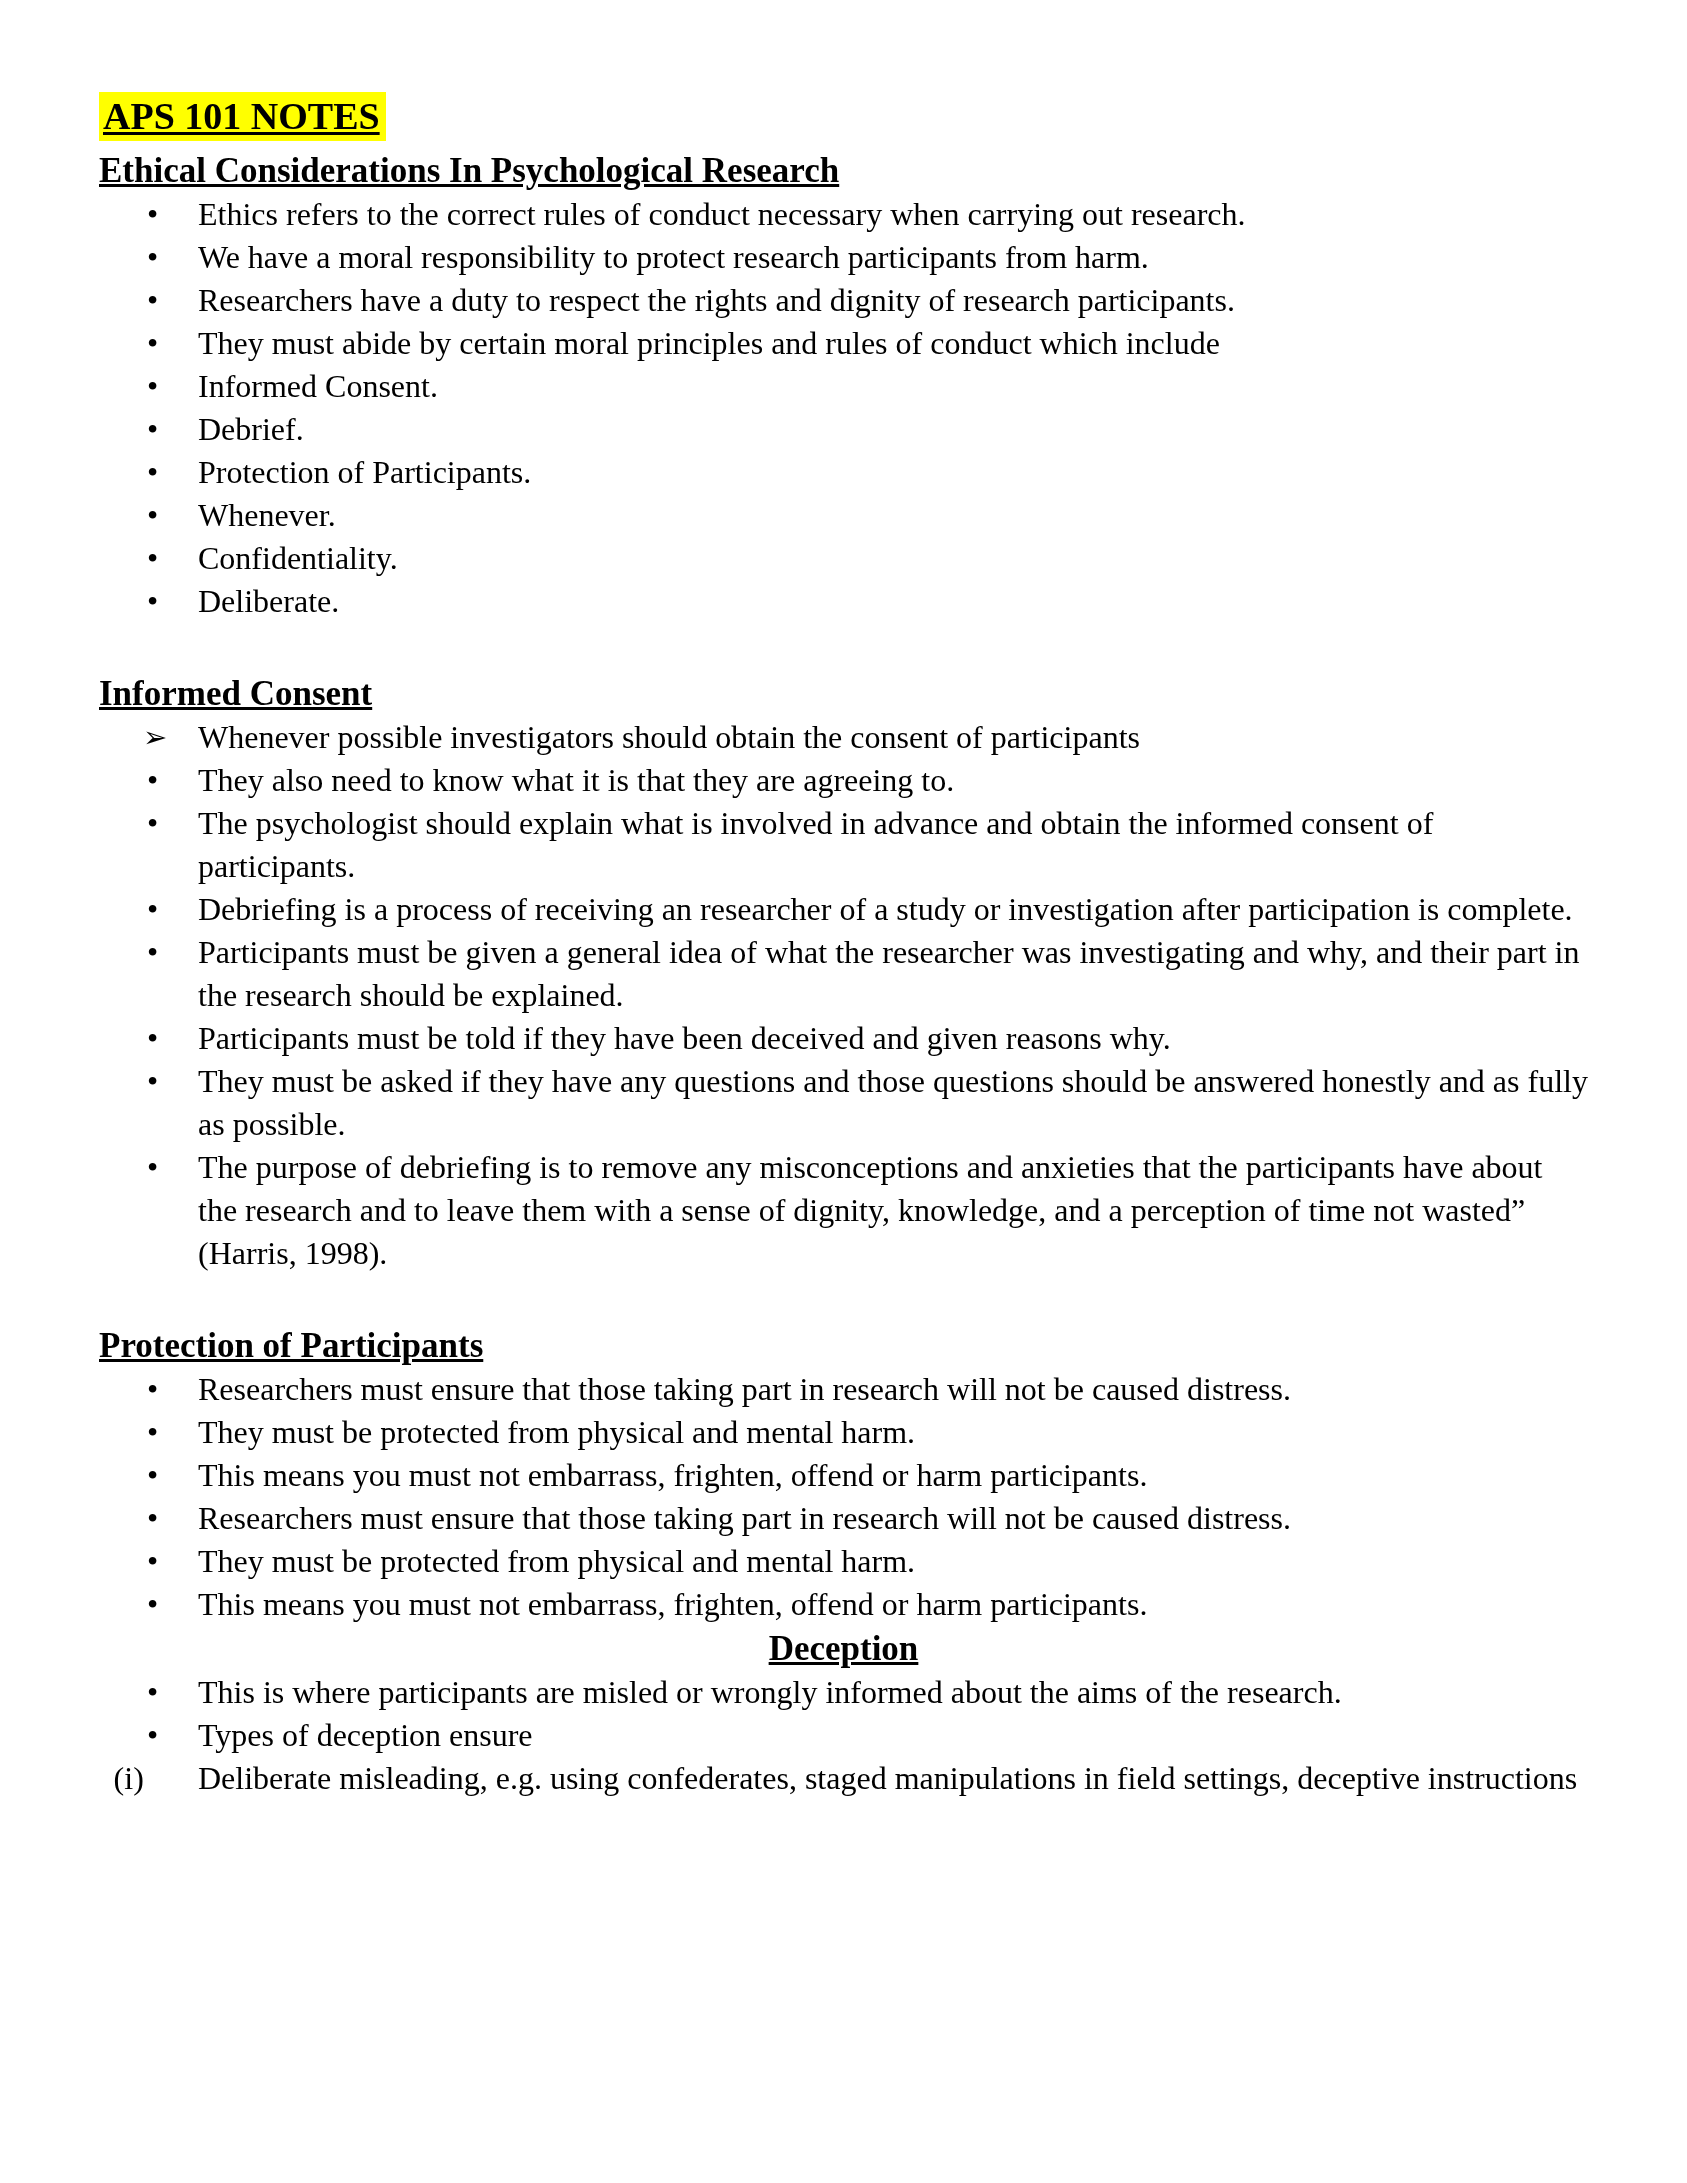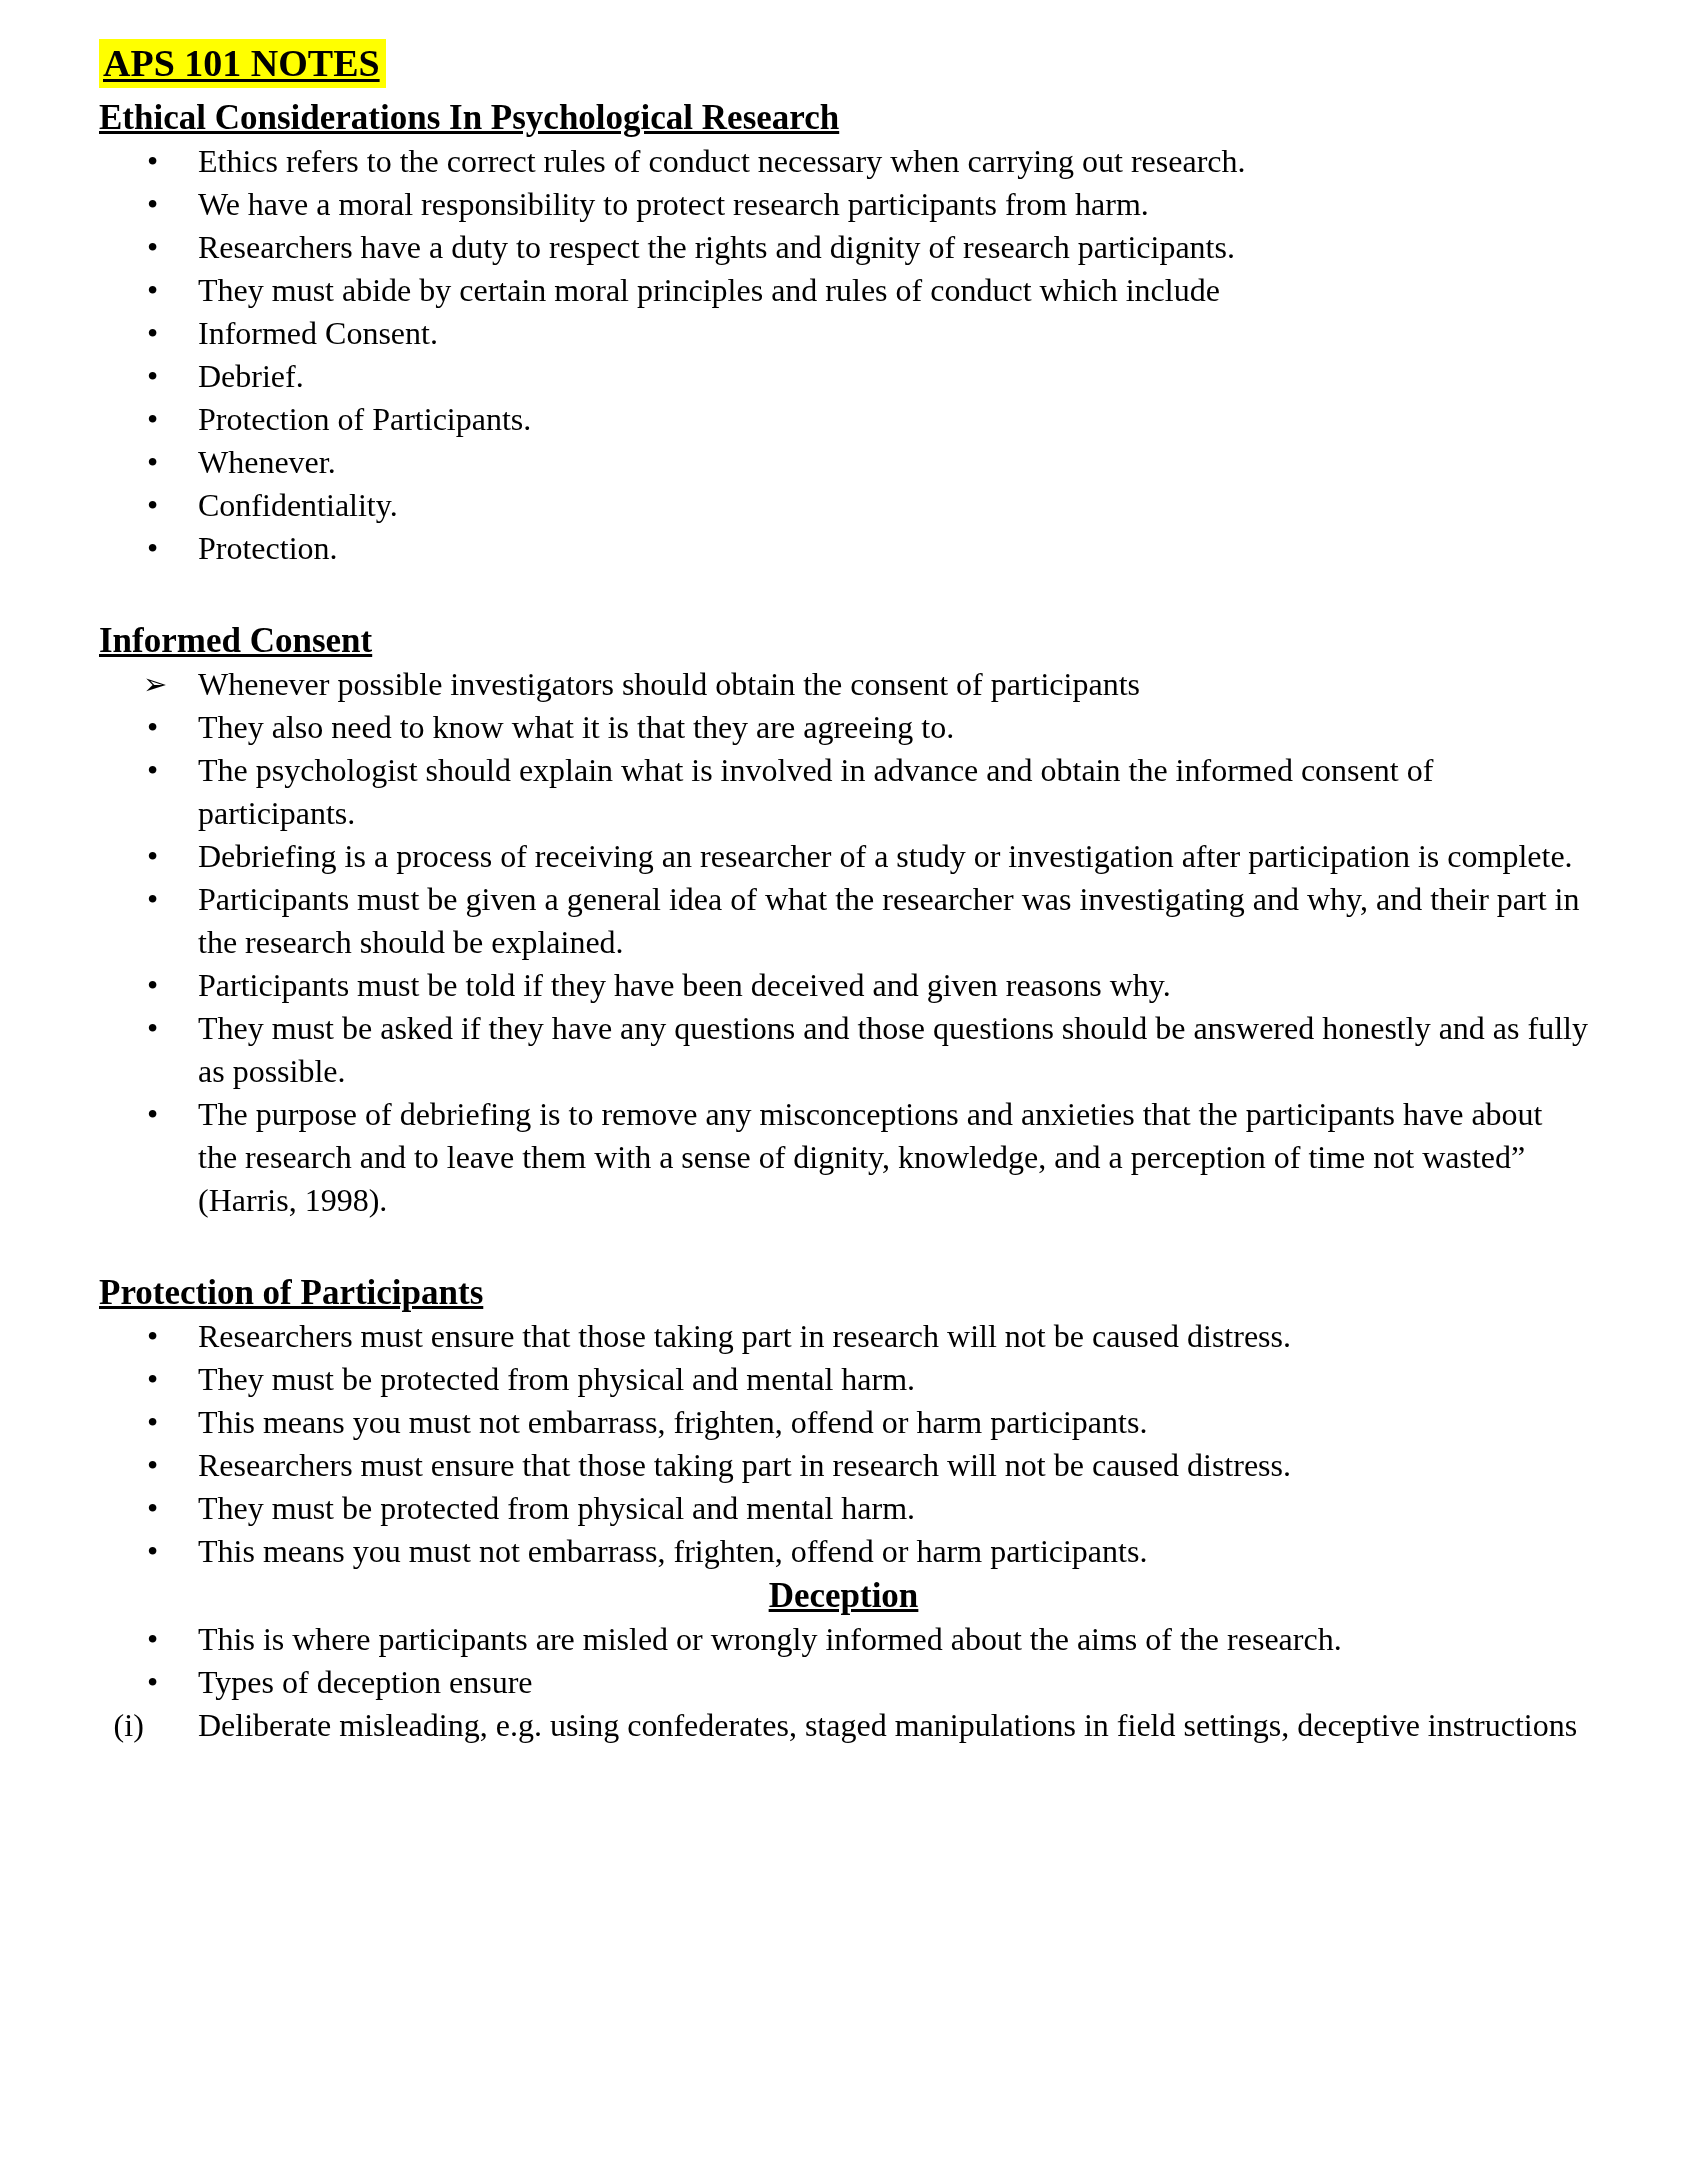--- a/index.html
+++ b/index.html
@@ -1,21 +1,21 @@
 <!DOCTYPE html>
 <html style="font-size:10.6px"><head>
 <meta charset="utf-8">
 <style>
   html,body{margin:0;padding:0;background:#888;}
   .page{
     width:1687px;height:2183px;background:#ffffff;color:#000;
     font-family:"Liberation Serif","DejaVu Serif",serif;
     position:relative;overflow:hidden;
   }
-  .content{padding:39px 99px 0 99px;}
+  .content{padding:92px 99px 0 99px;}
   .doc-title{
     display:inline-block;
     font-size:38px;line-height:49px;font-weight:700;
     padding:0 6.6px 0 4px;
     text-decoration:underline;
     text-decoration-thickness:2.6px;
     text-underline-offset:3.3px;
   }
   section h2{
     font-size:35px;line-height:44px;font-weight:700;
@@ -81,21 +81,21 @@
             <li>
               <span class="marker bullet">•</span>
               <span class="text">Whenever.</span>
             </li>
             <li>
               <span class="marker bullet">•</span>
               <span class="text">Confidentiality.</span>
             </li>
             <li>
               <span class="marker bullet">•</span>
-              <span class="text">Protection.</span>
+              <span class="text">Deliberate.</span>
             </li>
           </ul>
         </section>
         <section>
           <h2>Informed Consent</h2>
           <ul>
             <li>
               <span class="marker arrow">➢</span>
               <span class="text">Whenever possible investigators should obtain the consent of participants</span>
             </li>

